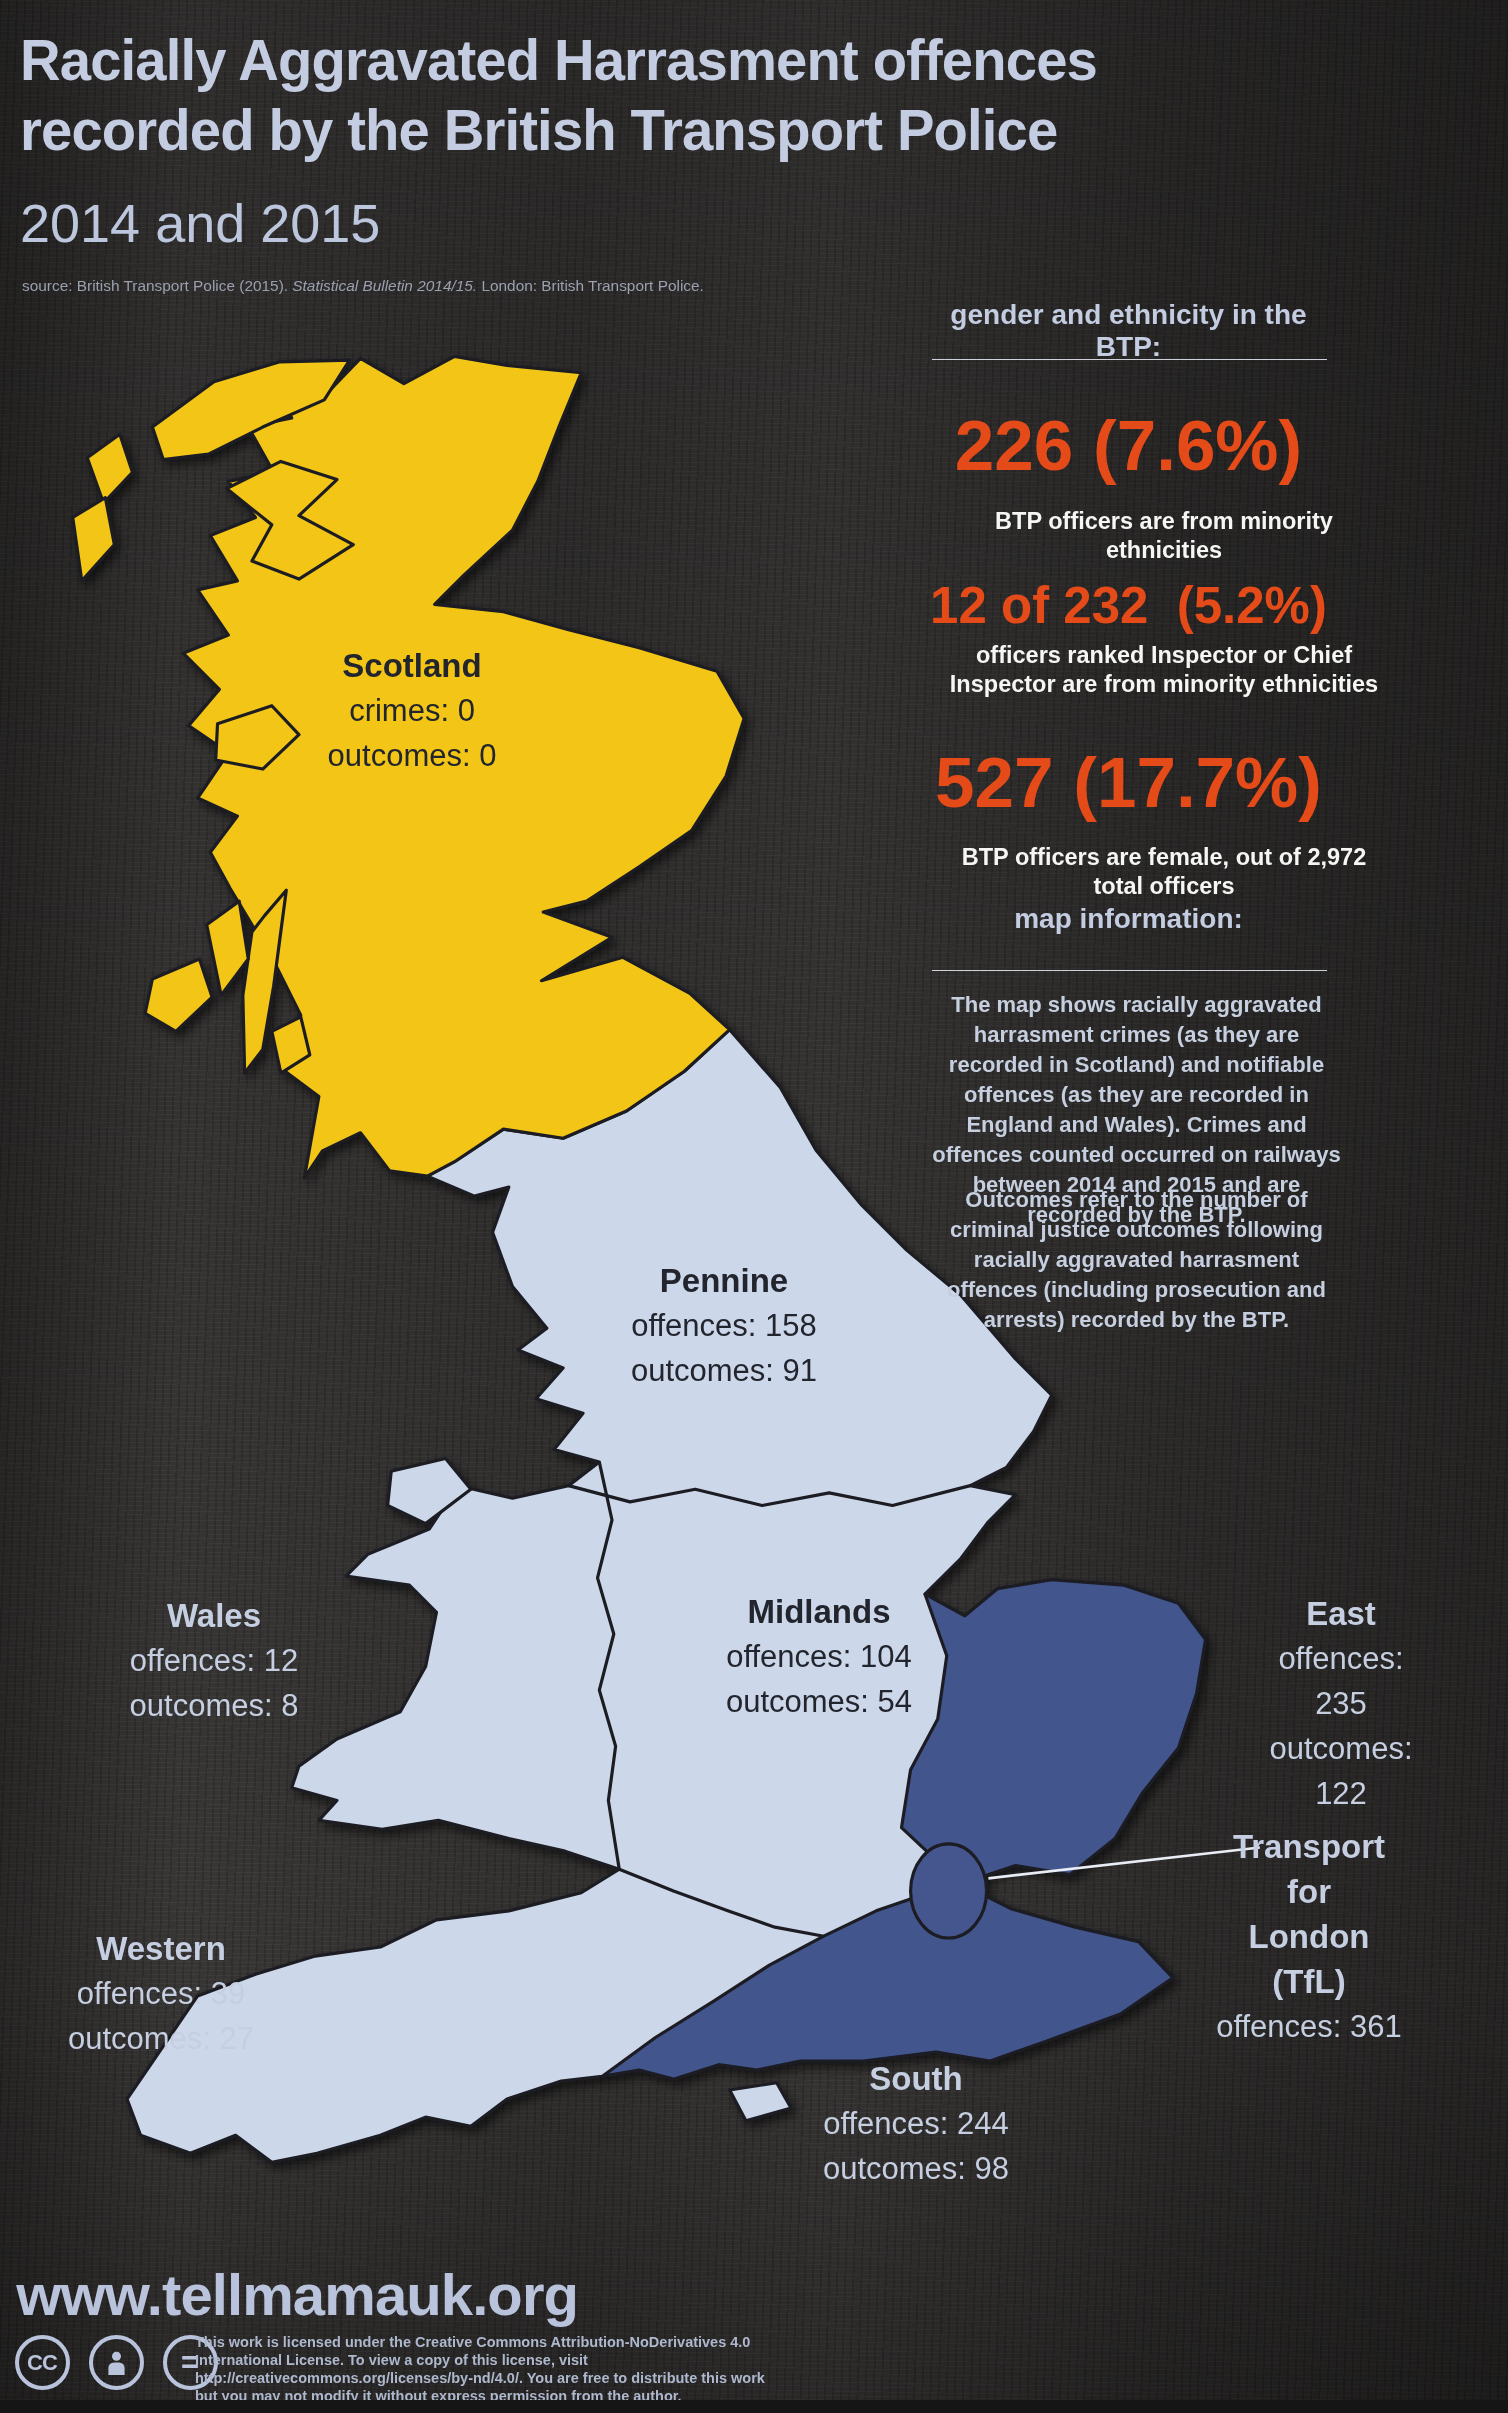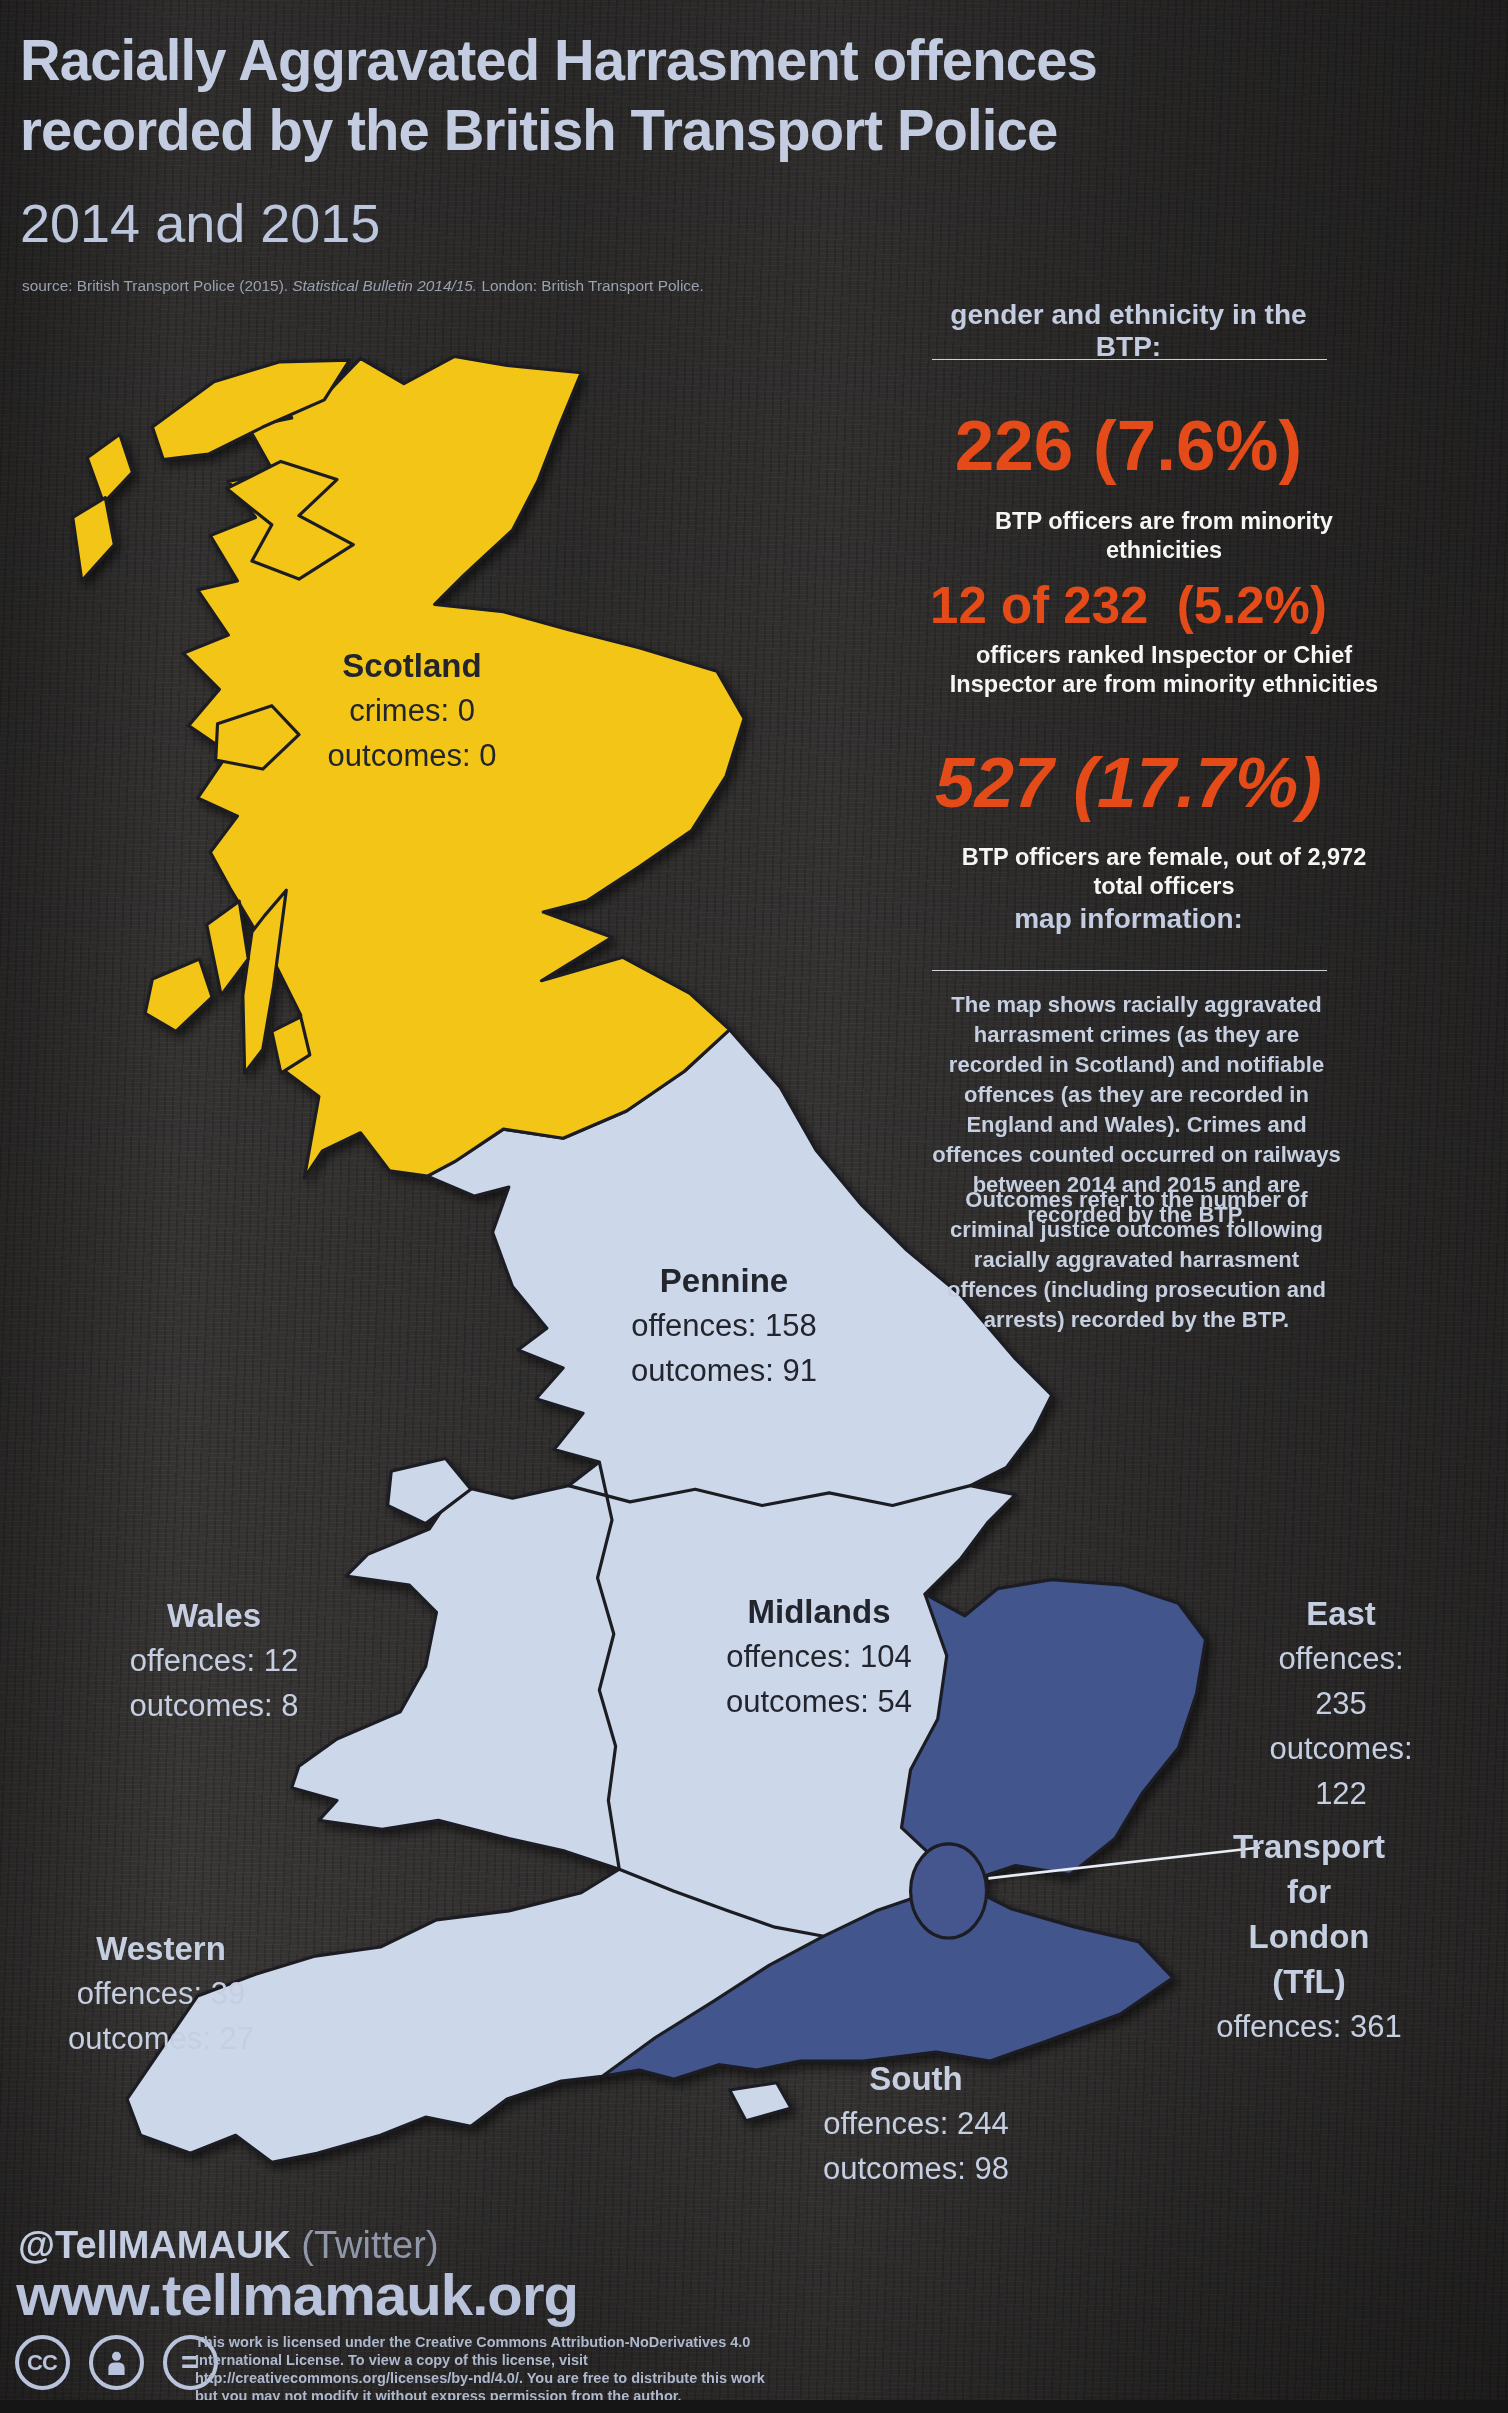--- a/index.html
+++ b/index.html
@@ -22,21 +22,21 @@
   #source-line .it{font-style:italic;}
   
   .rpanel{position:absolute;left:916px;width:425px;text-align:center;}
   #stats-heading{top:299px;font-size:28px;font-weight:700;color:#c3cce1;}
   .rule{position:absolute;left:932px;width:395px;height:0;border-top:1.8px solid rgba(235,240,250,.85);}
   #rule1{top:359px;}
   #rule2{top:970px;}
   .stat-value{position:absolute;left:916px;width:425px;text-align:center;color:#e44b18;font-weight:700;white-space:pre-wrap;}
   #stat1-value{top:405px;font-size:71px;}
   #stat2-value{top:576px;font-size:51px;}
-  #stat3-value{top:742px;font-size:71px;font-style:italic;}
+  #stat3-value{top:742px;font-size:71px;}
   .stat-caption{position:absolute;left:909px;width:438px;text-align:center;color:#f6f6f4;font-size:23.5px;font-weight:600;line-height:29px;margin-left:36px;}
   #stat1-caption{top:507px;}
   #stat2-caption{top:641px;}
   #stat3-caption{top:843px;}
   #mapinfo-heading{top:903px;font-size:28px;font-weight:700;color:#c3cce1;}
   .mapinfo-para{position:absolute;left:932px;width:409px;text-align:center;color:#c6cfdf;
                 font-size:22px;font-weight:700;line-height:30px;}
   #mapinfo-p1{top:990px;}
   #mapinfo-p2{top:1185px;}
   
@@ -203,23 +203,20 @@
     <div class="t">Western</div>
     <div class="v">offences: 39</div>
     <div class="v">outcomes: 27</div>
   </div>
   <div id="label-south" class="map-label lab-light">
     <div class="t">South</div>
     <div class="v">offences: 244</div>
     <div class="v">outcomes: 98</div>
   </div>
 
-  <div id="twitter-row">
-    <span id="twitter-handle">@TellMAMAUK</span><span id="twitter-label"> (Twitter)</span>
-  </div>
   <div id="website">www.tellmamauk.org</div>
 
   <div id="cc-badges">
     <div class="cc-badge cc-text">CC</div>
     <div class="cc-badge">
       <svg width="27" height="27" viewBox="0 0 30 30">
         <circle cx="15" cy="8" r="5" fill="#b9c3dc"></circle>
         <path d="M6 29 v-8 a6 6 0 0 1 6-6 h6 a6 6 0 0 1 6 6 v8 z" fill="#b9c3dc"></path>
       </svg>
     </div>

